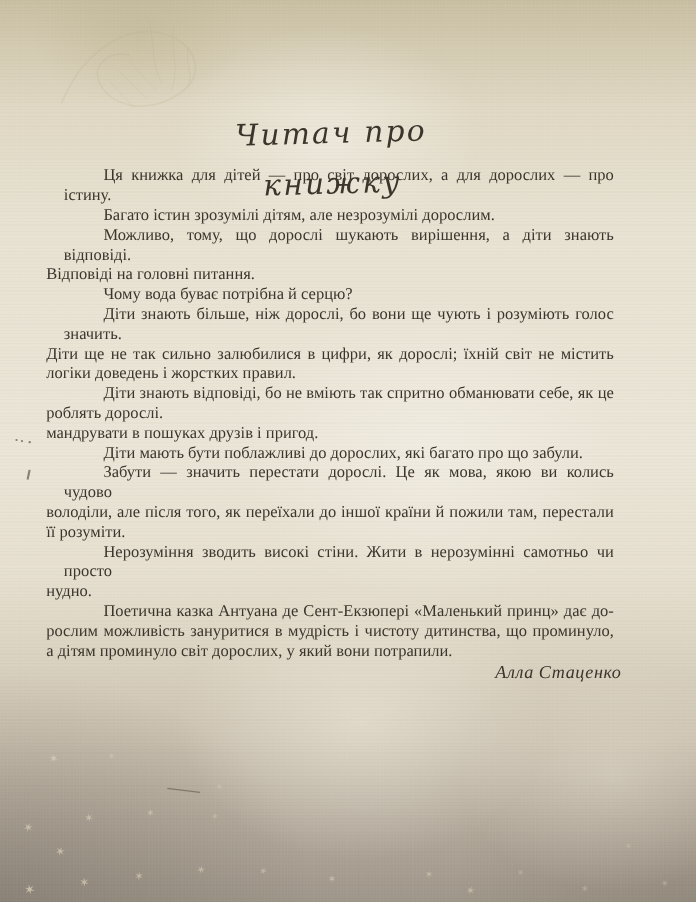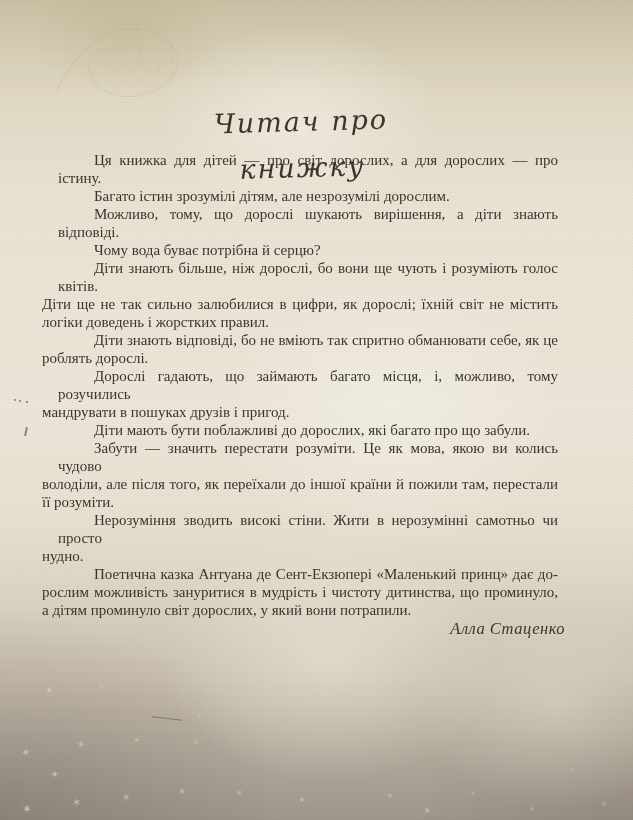--- a/index.html
+++ b/index.html
@@ -42,21 +42,20 @@
   }
   .line{min-height:18px;white-space:normal;}
   .line.indent{text-indent:36px;margin-left:16px;}
   .line.stretch{text-align:justify;text-align-last:justify;-moz-text-align-last:justify;}
 
   .signature{
     position:absolute;right:68px;top:601px;
     font-family:"Liberation Serif","DejaVu Serif",serif;
     font-style:italic;font-size:16.5px;color:var(--ink,#37322a);
     letter-spacing:.5px;
-    margin-top:18px;
   }
 
   .star{
     position:absolute;font-family:"DejaVu Sans",sans-serif;
     color:var(--star-color,#ece1c6);line-height:1;pointer-events:none;
   }
 
   .speckle{position:absolute;background:#4a443a;border-radius:50%;opacity:.65;}
   .dash{position:absolute;width:1.5px;height:9px;background:#4a443a;opacity:.6;transform:rotate(12deg);}
   .scratch{position:absolute;left:152px;top:718px;width:30px;height:1px;background:rgba(66,59,50,.45);transform:rotate(7deg);}
@@ -71,30 +70,30 @@
     <path d="M96,14 C104,34 98,58 110,74 M120,22 C116,44 126,60 118,80 M134,40 C128,56 140,66 132,78" stroke="#b2a582" stroke-width="1.2" opacity=".45"></path>
     <path d="M60,70 L84,96 M70,62 L96,88 M80,54 L104,80" stroke="#b2a582" stroke-width="1" opacity=".35"></path>
   </svg>
 
   <div class="title">Читач про книжку</div>
 
   <div class="text">
       <div class="line indent stretch">Ця книжка для дітей — про світ дорослих, а для дорослих — про істину.</div>
       <div class="line indent">Багато істин зрозумілі дітям, але незрозумілі дорослим.</div>
       <div class="line indent stretch">Можливо, тому, що дорослі шукають вирішення, а діти знають відповіді.</div>
+      <div class="line">Відповіді на головні питання.</div>
       <div class="line indent">Чому вода буває потрібна й серцю?</div>
-      <div class="line indent stretch">Діти знають більше, ніж дорослі, бо вони ще чують і розуміють голос квітів.</div>
+      <div class="line indent stretch">Діти знають більше, ніж дорослі, бо вони ще чують і розуміють голос значить.</div>
       <div class="line stretch">Діти ще не так сильно залюбилися в цифри, як дорослі; їхній світ не містить</div>
       <div class="line">логіки доведень і жорстких правил.</div>
       <div class="line indent stretch">Діти знають відповіді, бо не вміють так спритно обманювати себе, як це</div>
       <div class="line">роблять дорослі.</div>
-      <div class="line indent stretch">Дорослі гадають, що займають багато місця, і, можливо, тому розучились</div>
       <div class="line">мандрувати в пошуках друзів і пригод.</div>
       <div class="line indent">Діти мають бути поблажливі до дорослих, які багато про що забули.</div>
-      <div class="line indent stretch">Забути — значить перестати розуміти. Це як мова, якою ви колись чудово</div>
+      <div class="line indent stretch">Забути — значить перестати дорослі. Це як мова, якою ви колись чудово</div>
       <div class="line stretch">володіли, але після того, як переїхали до іншої країни й пожили там, перестали</div>
       <div class="line">її розуміти.</div>
       <div class="line indent stretch">Нерозуміння зводить високі стіни. Жити в нерозумінні самотньо чи просто</div>
       <div class="line">нудно.</div>
       <div class="line indent stretch">Поетична казка Антуана де Сент-Екзюпері «Маленький принц» дає до-</div>
       <div class="line stretch">рослим можливість зануритися в мудрість і чистоту дитинства, що проминуло,</div>
       <div class="line">а дітям проминуло світ дорослих, у який вони потрапили.</div>
     </div>
 
   <div class="signature">Алла Стаценко</div>

